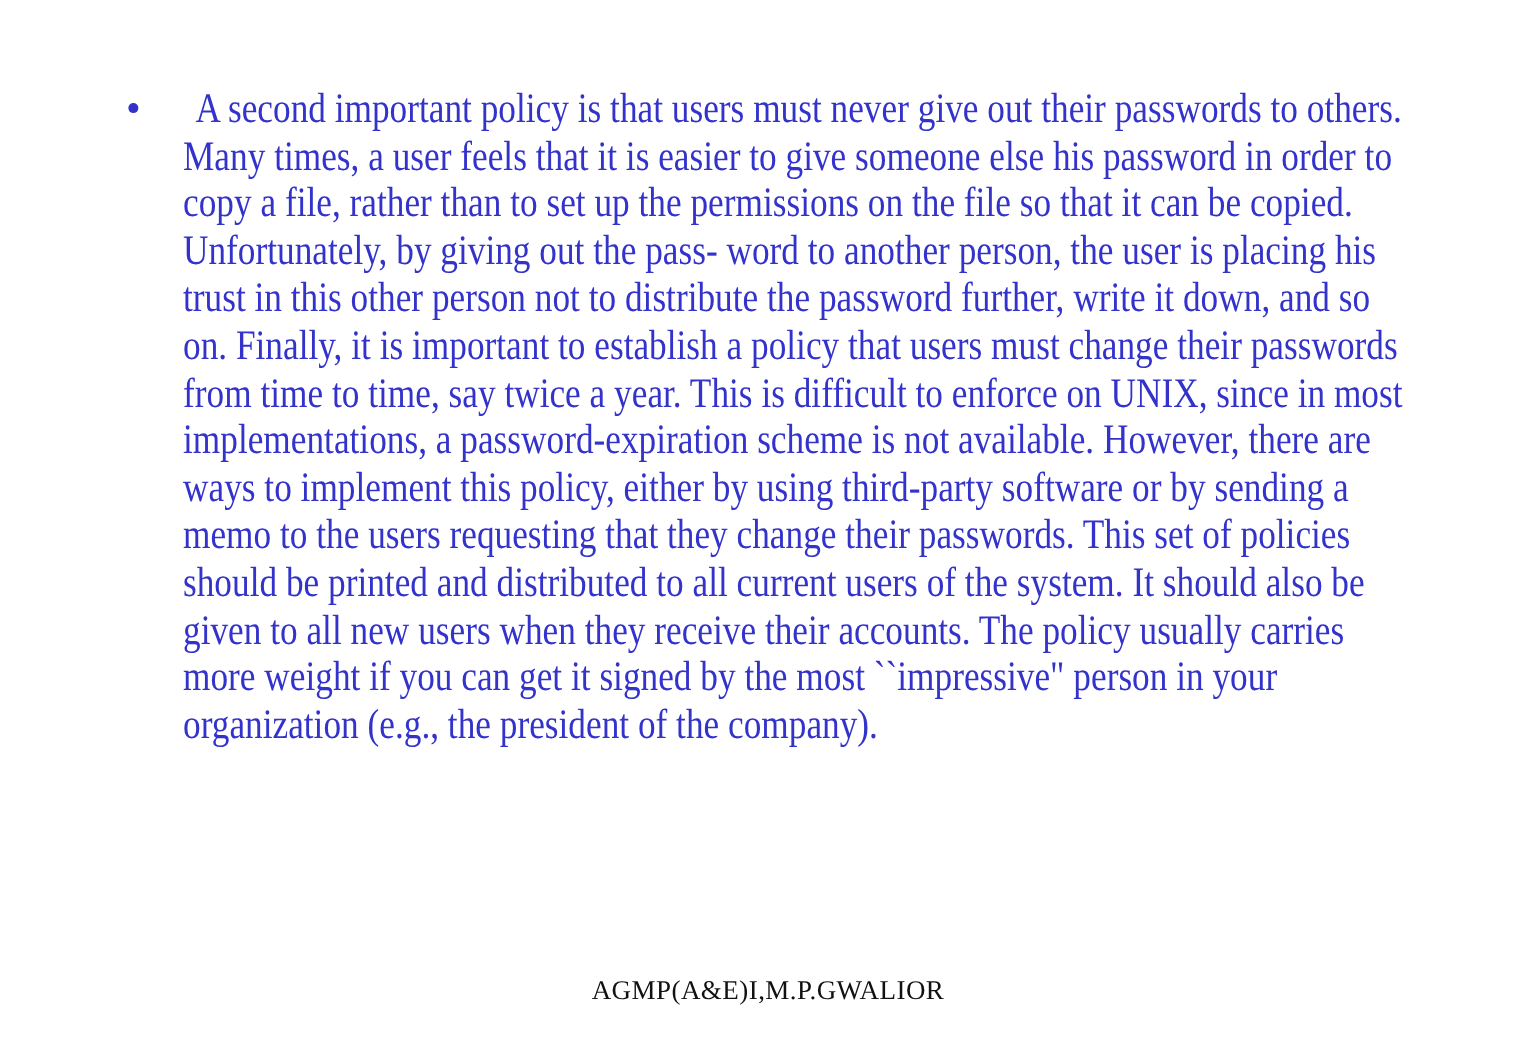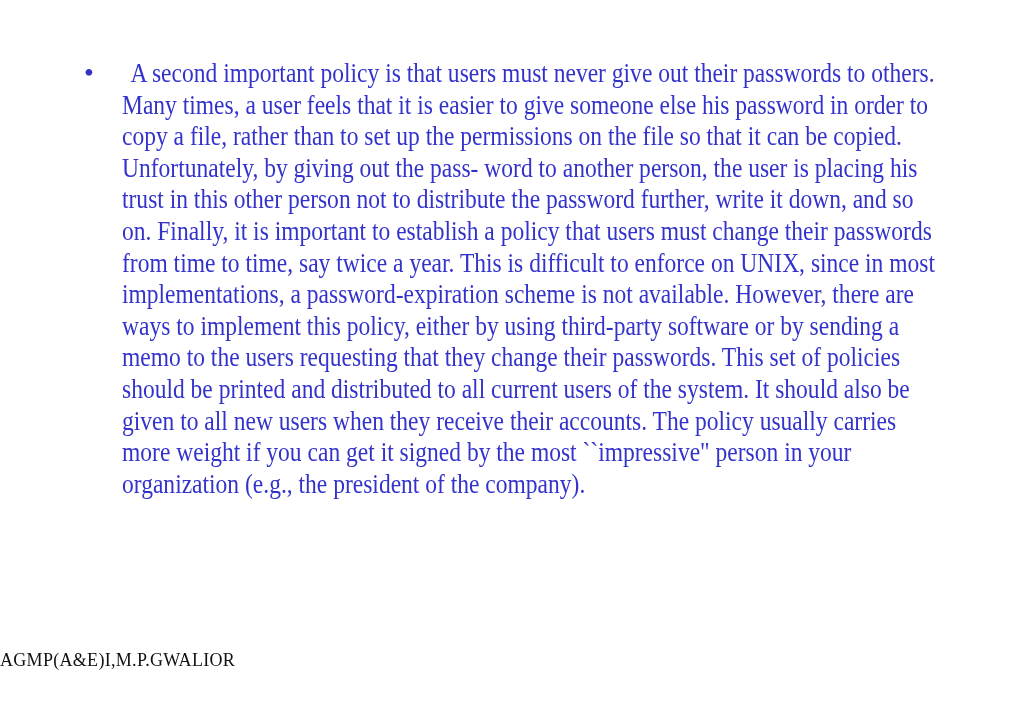--- a/index.html
+++ b/index.html
@@ -38,21 +38,21 @@
     font-size: 28px;
     line-height: 31.6px;
     text-indent: 10px;         
     letter-spacing: 0px;
   }
   .footer {
     position: absolute;
     left: 0;
     top: 650px;
     width: 100%;
-    text-align: left;
+    text-align: center;
     color: #111111;
     font-size: 18px;
     letter-spacing: 0.3px;
   }
 </style>
 </head>
 <body>
 
 <div class="slide">
 

